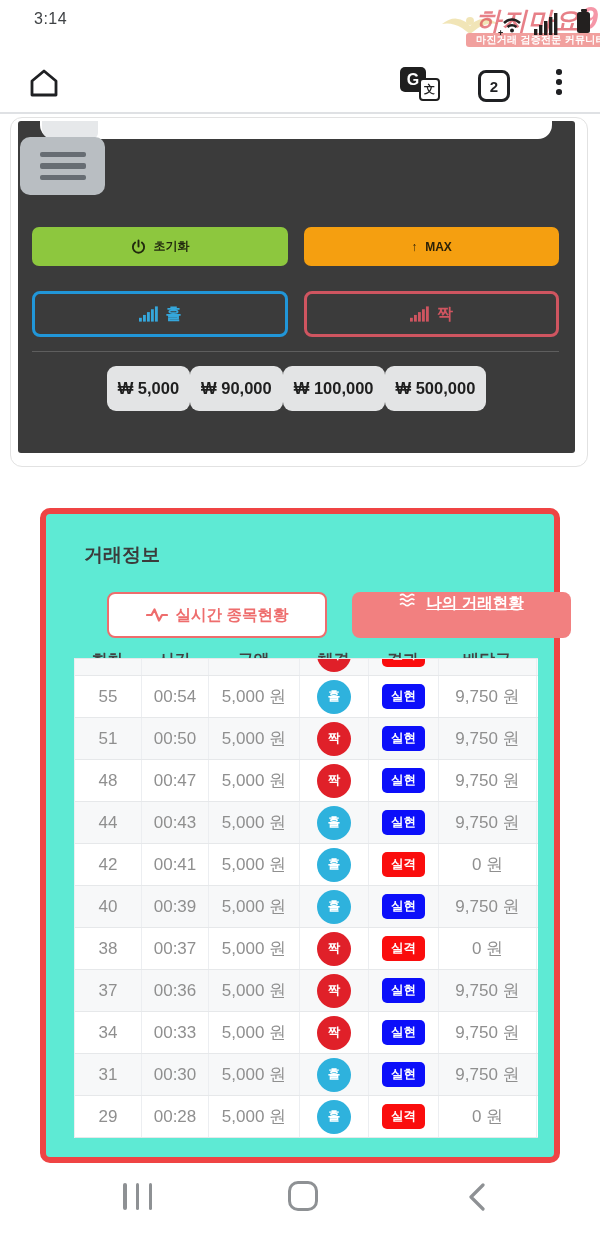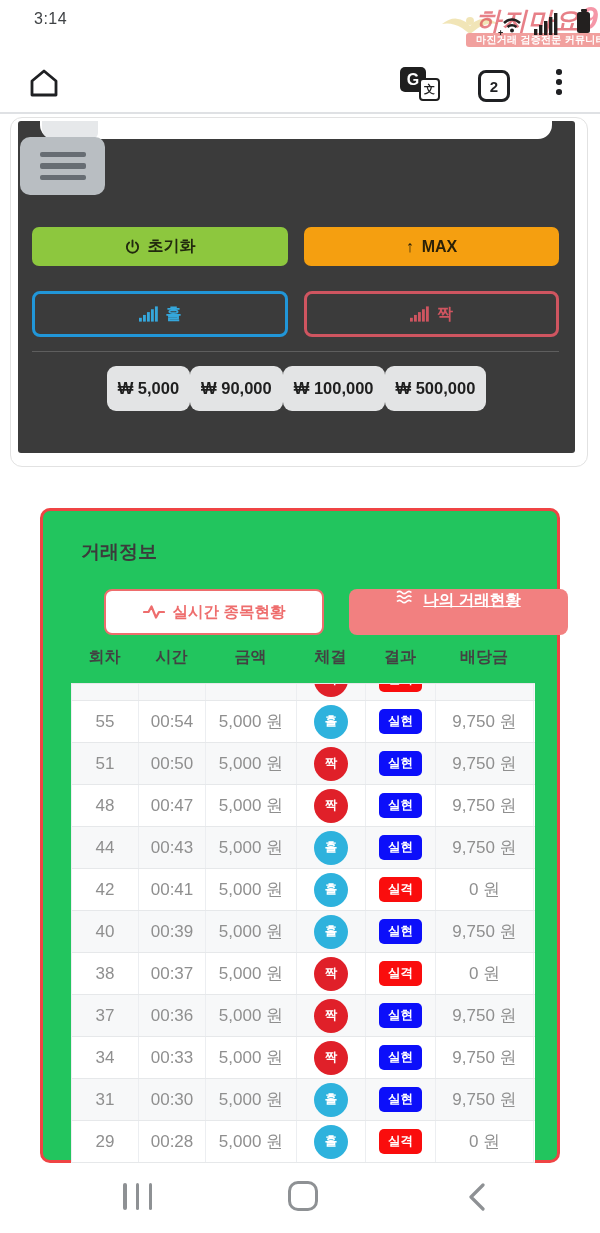--- a/index.html
+++ b/index.html
@@ -44,50 +44,50 @@
 
   
   .card1{position:absolute;left:10px;top:117px;width:578px;height:350px;background:#fff;
          border:1px solid #e2e2e2;border-radius:12px;box-sizing:border-box;}
   .darkpanel{position:absolute;left:7px;top:3px;width:557px;height:332px;background:#3b3b3b;border-radius:3px;}
   .whitebar{position:absolute;left:22px;top:0;width:512px;height:18px;background:#fff;border-radius:0 0 14px 14px;}
   .grayblock{position:absolute;left:2px;top:0;width:56px;height:18px;background:#e6e8ea;border-radius:0 0 6px 10px;}
   .hamburger{position:absolute;left:2px;top:16px;width:85px;height:58px;background:#b9bec2;border:none;
              border-radius:10px;display:flex;flex-direction:column;align-items:center;justify-content:center;gap:6px;cursor:pointer;}
   .hamburger i{display:block;width:46px;height:5.5px;background:#676d73;border-radius:2px;}
-  .dp-btn{position:absolute;height:39px;border:none;border-radius:7px;font-size:16px;font-weight:700;
+  .dp-btn{position:absolute;height:39px;border:none;border-radius:7px;font-size:12px;font-weight:700;
           display:flex;align-items:center;justify-content:center;gap:8px;cursor:pointer;
           font-family:"Liberation Sans","DejaVu Sans",sans-serif;}
   .btn-reset{left:14px;top:106px;width:256px;background:#8dc73e;color:#21290e;}
   .btn-max{left:286px;top:106px;width:255px;background:#f59f10;color:#2b2108;}
   .dp-out{position:absolute;height:46px;background:transparent;border-radius:8px;font-size:16px;font-weight:700;
           display:flex;align-items:center;justify-content:center;gap:8px;cursor:pointer;box-sizing:border-box;
           font-family:"Liberation Sans","DejaVu Sans",sans-serif;}
   .btn-odd{left:14px;top:170px;width:256px;border:3px solid #2196d8;color:#35a7dc;}
   .btn-even{left:286px;top:170px;width:255px;border:3px solid #cf5560;color:#cf5560;}
   .dp-divider{position:absolute;left:14px;top:230px;width:527px;height:1px;background:#5e5e5e;}
   .amounts{position:absolute;left:12px;top:245px;width:533px;display:flex;justify-content:center;}
   .amt{height:45px;border:none;border-radius:9px;background:#e3e4e5;color:#1f1f1f;font-size:16.5px;
        font-weight:700;padding:0 11px;cursor:pointer;font-family:"Liberation Sans","DejaVu Sans",sans-serif;white-space:nowrap;}
 
   
-  .card2{position:absolute;left:40px;top:508px;width:520px;height:655px;background:#22c55e;
-         border:3px solid #ef4444;border-radius:10px;box-sizing:border-box;}
+  .card2{position:absolute;left:40px;top:508px;width:520px;height:655px;background:#5eead4;
+         border:6px solid #ef4444;border-radius:10px;box-sizing:border-box;}
   .ti-title{position:absolute;left:38px;top:28px;font-size:19px;font-weight:700;color:#3b3b3b;}
   .ti-buttons{position:absolute;left:28px;top:78px;width:464px;height:46px;display:flex;justify-content:space-between;margin-left:33px;}
   .btn-rt{width:220px;height:46px;background:#fff;border:2px solid #ee6d6d;border-radius:8px;color:#ee6d6d;
           font-size:15.5px;font-weight:700;display:flex;align-items:center;justify-content:center;gap:8px;
           cursor:pointer;box-sizing:border-box;font-family:"Liberation Sans","DejaVu Sans",sans-serif;}
   .btn-my{width:219px;height:46px;background:#f28080;border:none;border-radius:8px;color:#fff;
           font-size:15.5px;font-weight:700;display:flex;justify-content:center;gap:8px;
           cursor:pointer;font-family:"Liberation Sans","DejaVu Sans",sans-serif;}
   .btn-my .lbl{text-decoration:underline;}
   .thead{position:absolute;left:28px;top:136px;display:flex;}
   .hc{font-size:16px;font-weight:700;color:#424242;text-align:center;}
-  .tclip{position:absolute;left:28px;top:172px;width:464px;height:480px;overflow:hidden;
+  .tclip{position:absolute;left:28px;top:144px;width:464px;height:480px;overflow:hidden;
          border-top:1px solid #e6e8ea;border-left:1px solid #eceef1;box-sizing:border-box;}
   .tbody{margin-top:-25px;}
   .trow{display:flex;height:42px;box-sizing:border-box;border-bottom:1px solid #e6e8ea;background:#fff;}
   .trow.alt{background:#f7f8f9;}
   .cell{display:flex;align-items:center;justify-content:center;box-sizing:border-box;
         border-right:1px solid #eceef1;color:#8f8f8f;font-size:17px;white-space:nowrap;}
   .c0{width:67px}.c1{width:67px}.c2{width:91px}.c3{width:69px}.c4{width:70px}.c5{width:98px}
   .pick{width:34px;height:34px;border-radius:50%;color:#fff;font-size:12.5px;font-weight:700;
         display:flex;align-items:center;justify-content:center;}
   .res{padding:4px 9px;border-radius:5px;color:#fff;font-size:12.5px;font-weight:700;}

